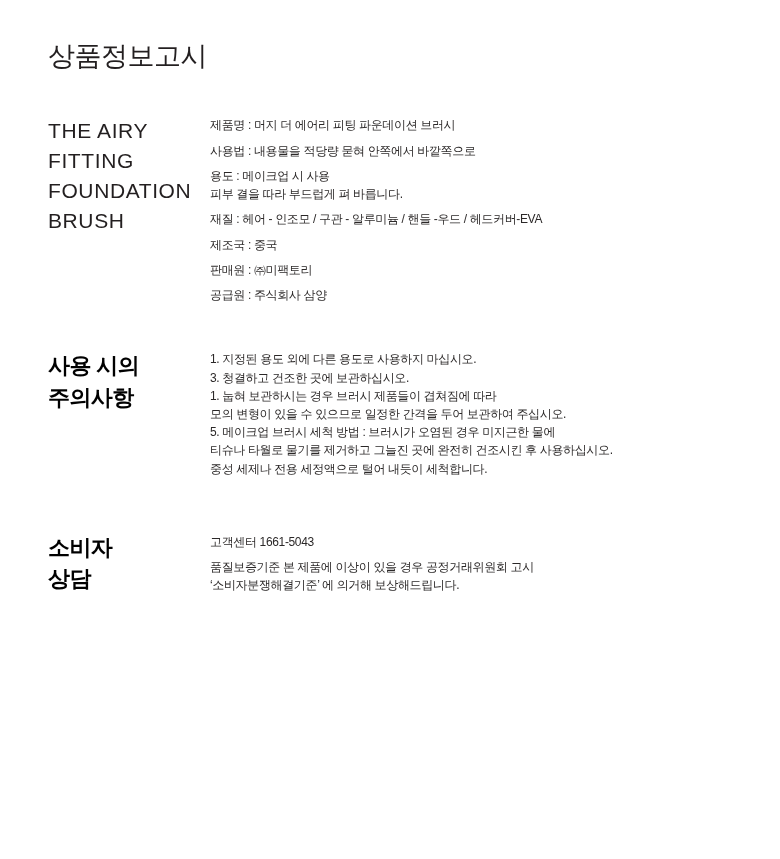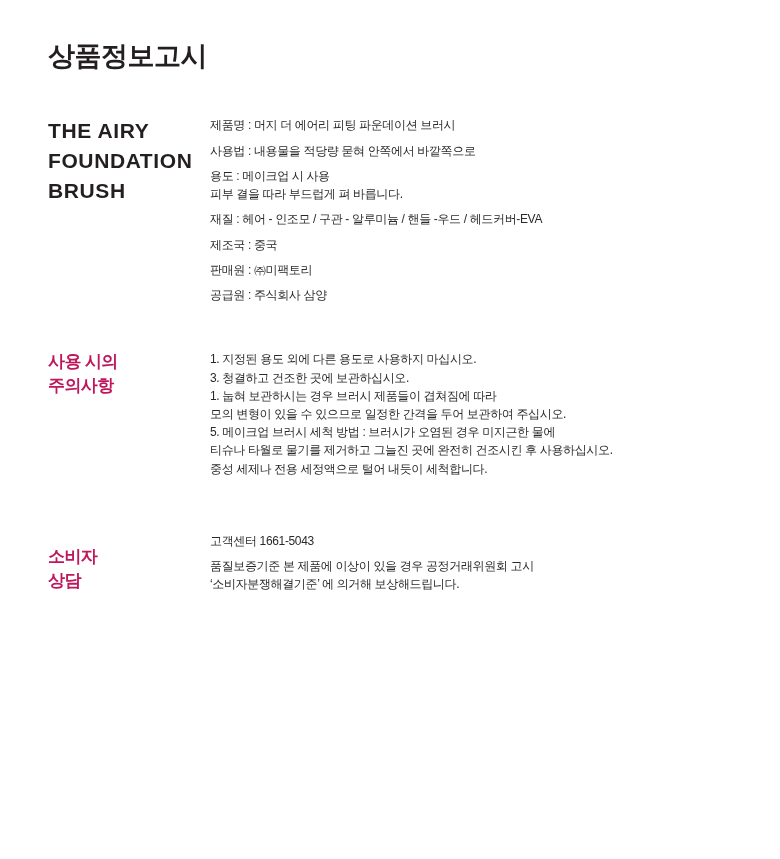--- a/index.html
+++ b/index.html
@@ -16,21 +16,21 @@
   }
   .page {
     position: relative;
     width: 780px;
     height: 859px;
     box-sizing: border-box;
     padding: 32px 46px 0 46px;
   }
   .doc-title {
     font-size: 27px;
-    font-weight: bold;
+    font-weight: normal;
     letter-spacing: -0.5px;
     color: #231f20;
     margin: 8px 0 0 2px;
     line-height: 1.2;
   }
   .section {
     display: flex;
     align-items: flex-start;
   }
   .sec-1 { margin-top: 44px; }
@@ -47,28 +47,28 @@
     flex: 1 1 auto;
     box-sizing: border-box;
     padding-left: 4px;
   }
 
   .label-en {
     font-size: 21px;
     letter-spacing: 0.6px;
     line-height: 1.42;
     color: #231f20;
-    font-weight: 700;
+    font-weight: 400;
   }
   .label-ko {
-    font-size: 17px;
+    font-size: 22px;
     font-weight: bold;
     letter-spacing: -0.6px;
     line-height: 1.42;
-    color: #be185d;
+    color: #000000;
   }
 
   .line {
     font-size: 12px;
     line-height: 1.52;
     letter-spacing: -0.35px;
     color: #2b2828;
     white-space: pre-wrap;
   }
   .line.gap {
@@ -81,20 +81,21 @@
 </head>
 <body>
 
 <div class="page">
 
   <h1 class="doc-title">상품정보고시</h1>
 
   <div class="section sec-1">
     <div class="label-col">
       <div class="label-en">THE AIRY</div>
+      <div class="label-en">FITTING</div>
       <div class="label-en">FOUNDATION</div>
       <div class="label-en">BRUSH</div>
     </div>
     <div class="body-col">
       <div class="line">제품명 : 머지 더 에어리 피팅 파운데이션 브러시</div>
       <div class="line gap">사용법 : 내용물을 적당량 묻혀 안쪽에서 바깥쪽으로</div>
       <div class="line gap">용도 : 메이크업 시 사용</div>
       <div class="line tight">피부 결을 따라 부드럽게 펴 바릅니다.</div>
       <div class="line gap">재질 : 헤어 - 인조모 / 구관 - 알루미늄 / 핸들 -우드 / 헤드커버-EVA</div>
       <div class="line gap">제조국 : 중국</div>

